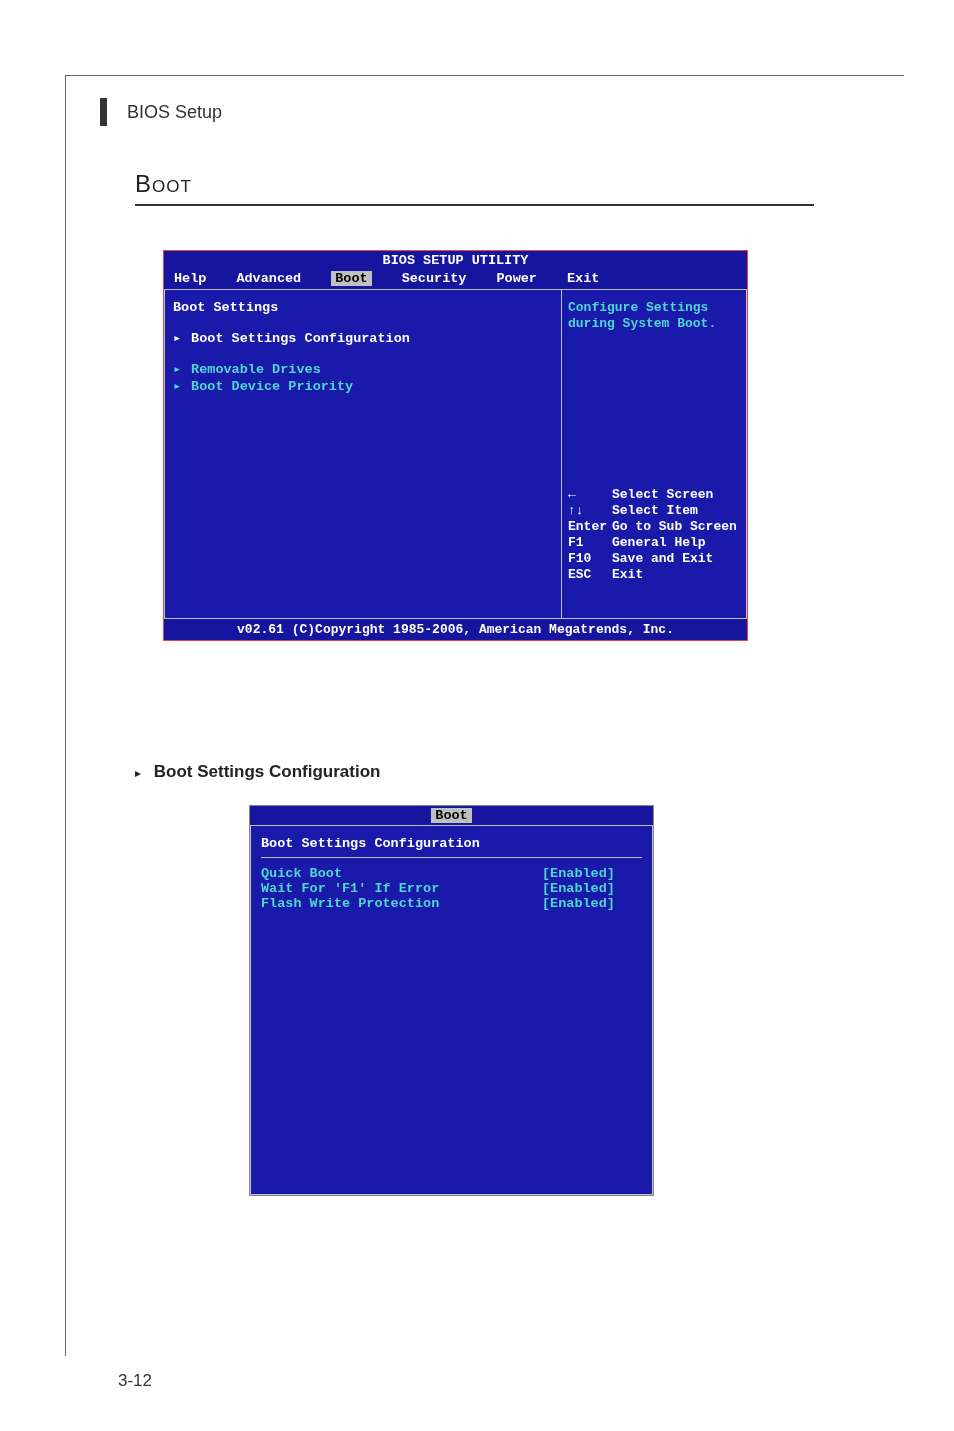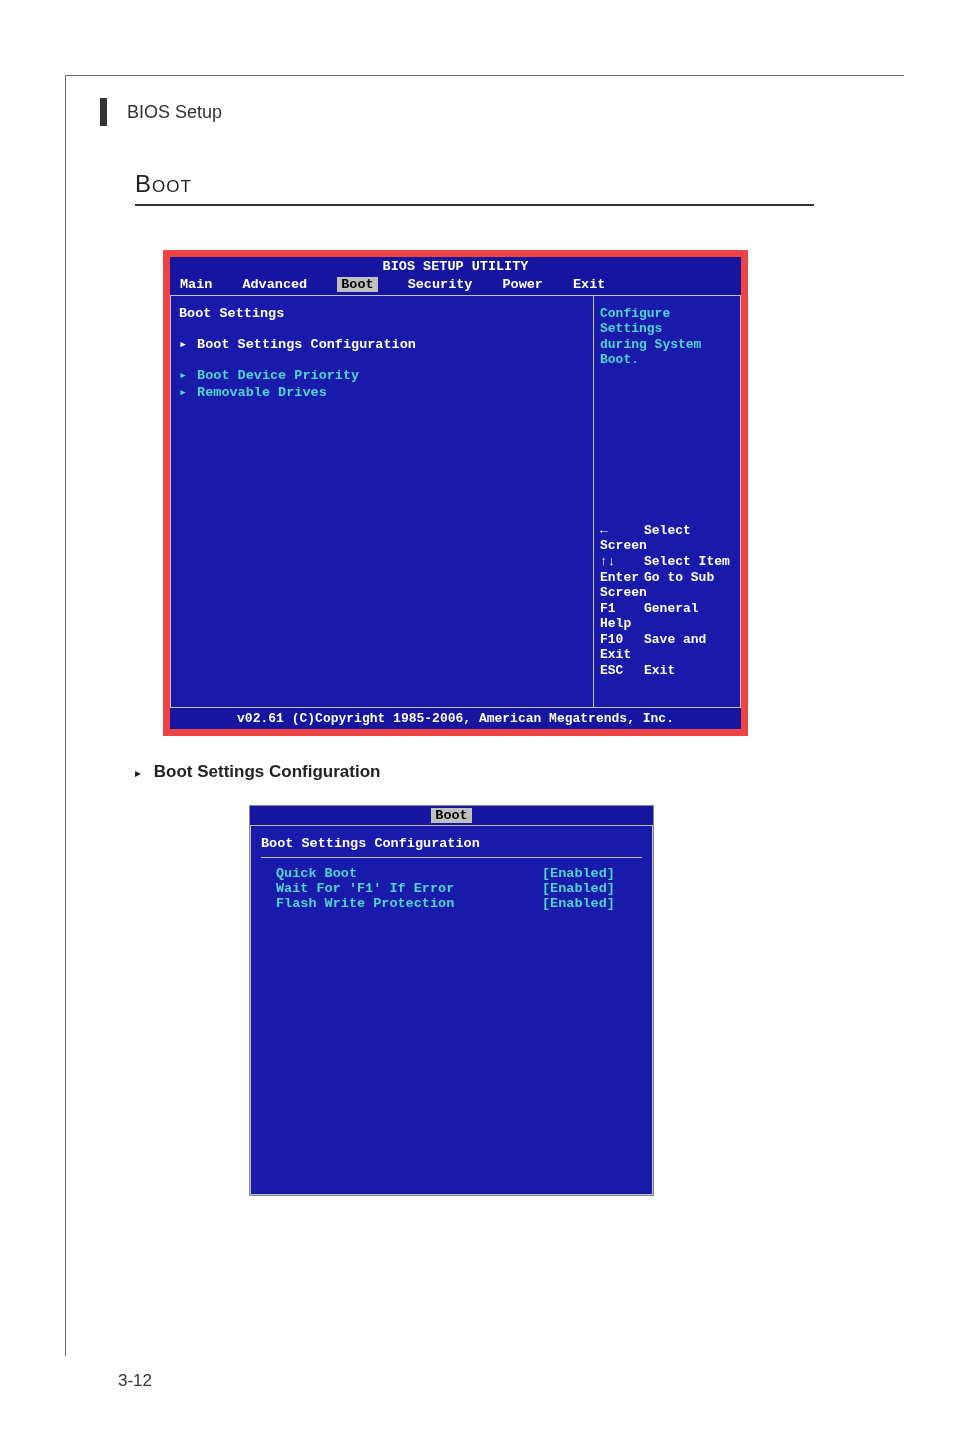--- a/index.html
+++ b/index.html
@@ -49,21 +49,21 @@
       color: #222;
       padding-bottom: 6px;
       border-bottom: 2px solid #333;
       letter-spacing: 1px;
     }
     .bios-box1 {
       position: absolute;
       left: 163px;
       top: 250px;
       width: 585px;
-      border: 7px solid #ef4444;
+      border: 1px solid #ef4444;
       font-family: 'Courier New', monospace;
       font-size: 13.5px;
       font-weight: bold;
       background: #1515a0;
     }
     .bios-title {
       background: #1515a0;
       color: #fff;
       text-align: center;
       padding: 2px 0;
@@ -86,21 +86,21 @@
     }
     .bios-left {
       flex: 1;
       background: #1919aa;
       border: 1px solid #c0c0c0;
       border-right: none;
       padding: 10px 8px;
       min-height: 330px;
     }
     .bios-right {
-      width: 148px;
+      width: 186px;
       background: #1919aa;
       border: 1px solid #c0c0c0;
       padding: 10px 6px;
     }
     .white-text { color: #fff; }
     .cyan-text { color: #4fd6d0; }
     .bios-footer {
       background: #1515a0;
       color: #fff;
       text-align: center;
@@ -146,21 +146,21 @@
       padding: 0 4px;
     }
     .bios-box2-body {
       background: #1919aa;
       border: 1px solid #c0c0c0;
       padding: 10px 10px;
       min-height: 370px;
     }
     .box2-heading { color: #fff; padding-bottom: 6px; border-bottom: 1px solid #c0c0c0; margin-bottom: 8px; }
     .setting-row { display: flex; color: #4fd6d0; }
-    .setting-name { flex: 1; margin-left: 15px; }
+    .setting-name { flex: 1; }
     .setting-val { width: 100px; }
     .page-num {
       position: absolute;
       left: 78px;
       bottom: 40px;
       font-size: 17px;
       color: #333;
       margin-left: 40px;
     }
   </style>
@@ -174,35 +174,35 @@
   <div class="header-text">BIOS Setup</div>
 </div>
 
 <div class="title-bar">
   <div class="title-text">Boot</div>
 </div>
 
 <div class="bios-box1">
   <div class="bios-title">BIOS SETUP UTILITY</div>
   <div class="bios-tabs">
-    <span class="tab">Main</span>
+    <span class="tab">Help</span>
     <span class="tab">Advanced</span>
     <span class="tab active">Boot</span>
     <span class="tab">Security</span>
     <span class="tab">Power</span>
     <span class="tab">Exit</span>
   </div>
   <div class="bios-body">
     <div class="bios-left">
       <div class="white-text">Boot Settings</div>
       <div style="height:14px"></div>
       <div class="white-text"><span class="tri">▸</span> <span>Boot Settings Configuration</span></div>
       <div style="height:14px"></div>
+      <div class="cyan-text"><span class="tri">▸</span> <span>Removable Drives</span></div>
       <div class="cyan-text"><span class="tri">▸</span> <span>Boot Device Priority</span></div>
-      <div class="cyan-text"><span class="tri">▸</span> <span>Removable Drives</span></div>
     </div>
     <div class="bios-right">
       <div class="cyan-text help-row">Configure Settings</div>
       <div class="cyan-text help-row">during System Boot.</div>
       <div class="help-gap"></div>
       <div class="white-text help-row"><span style="display:inline-block;width:44px">←</span><span>Select Screen</span></div>
       <div class="white-text help-row"><span style="display:inline-block;width:44px">↑↓</span><span>Select Item</span></div>
       <div class="white-text help-row"><span style="display:inline-block;width:44px">Enter</span><span>Go to Sub Screen</span></div>
       <div class="white-text help-row"><span style="display:inline-block;width:44px">F1</span><span>General Help</span></div>
       <div class="white-text help-row"><span style="display:inline-block;width:44px">F10</span><span>Save and Exit</span></div>

